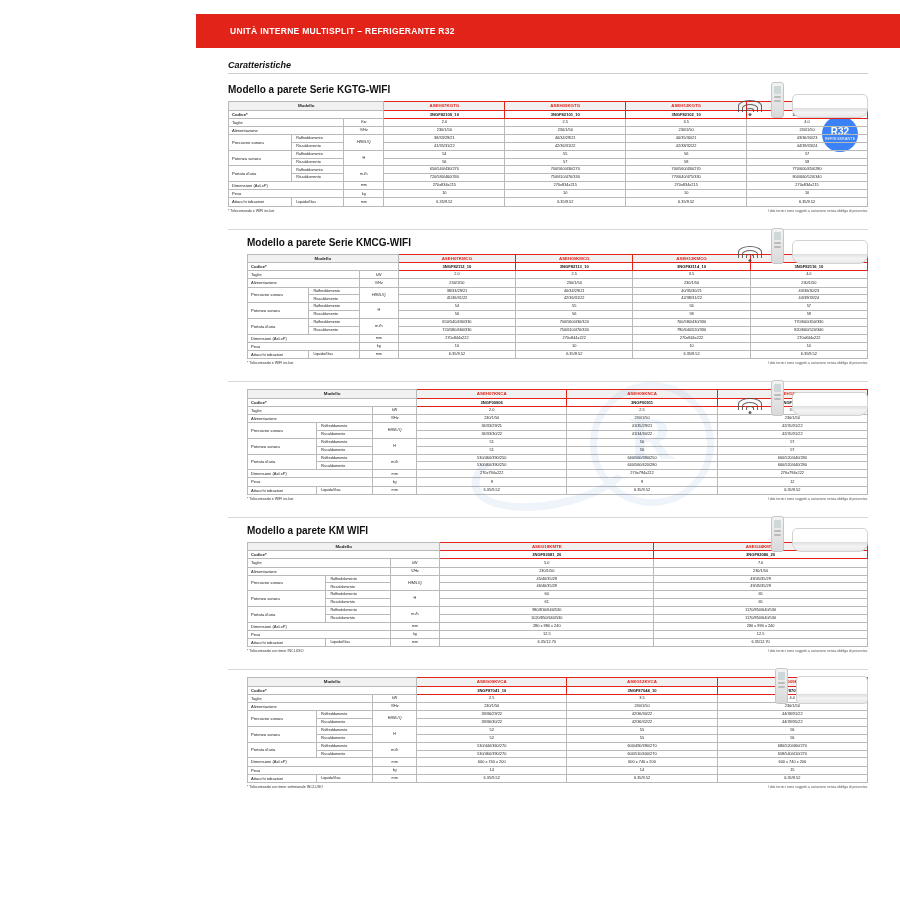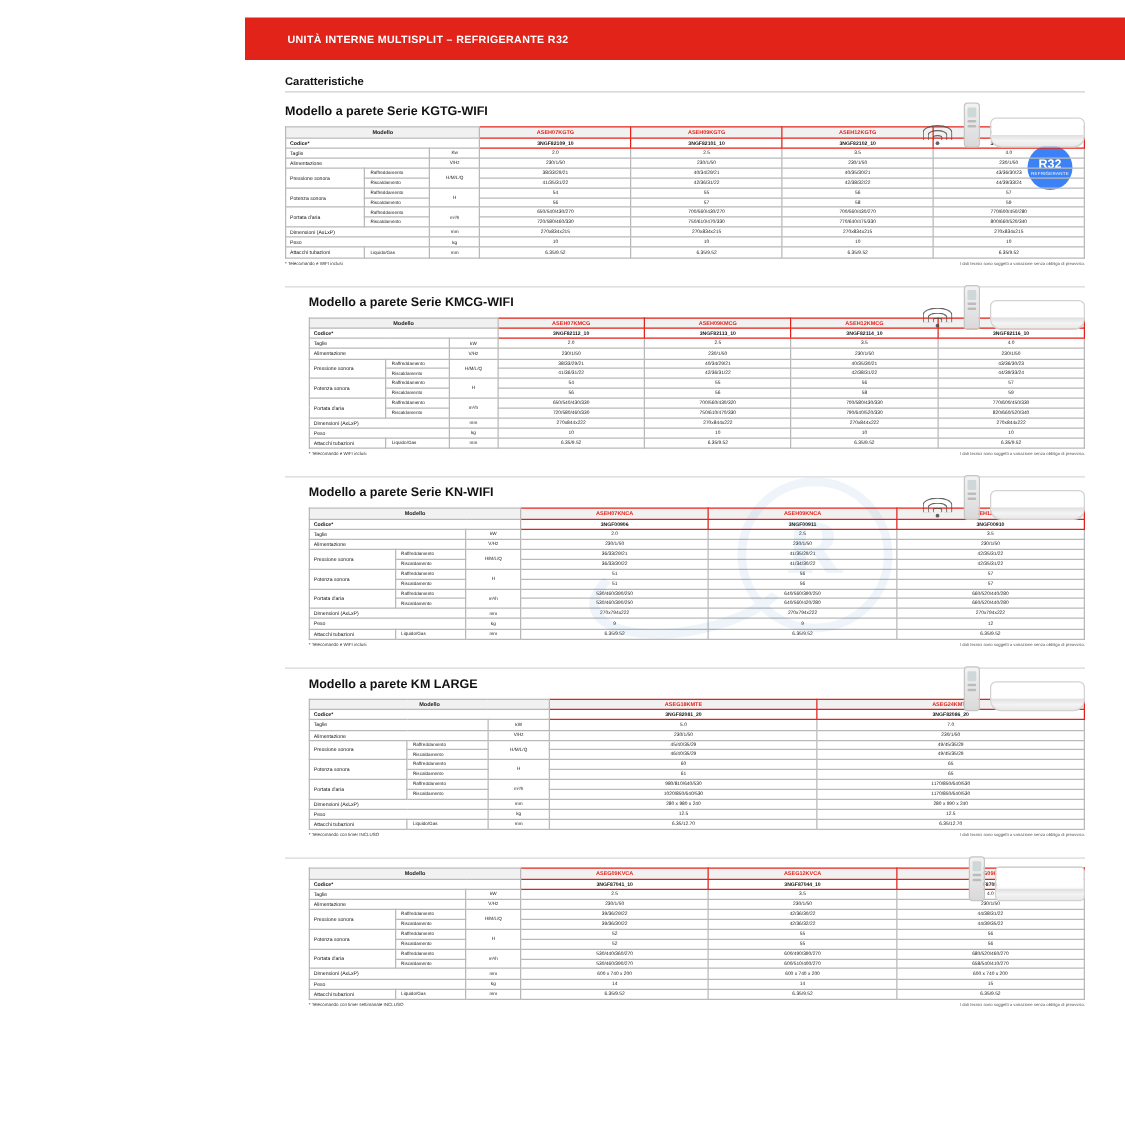--- a/index.html
+++ b/index.html
@@ -12,21 +12,21 @@
     position:relative;
   }
   .page{position:relative;width:900px;height:900px;}
   .header-bar{
     position:absolute;left:196px;top:14px;width:704px;height:34px;
     background:#e2231a;color:#fff;display:flex;align-items:center;
   }
   .header-bar .htxt{font-size:8.5px;font-weight:bold;letter-spacing:.3px;padding-left:34px;}
   .content{position:absolute;left:228px;top:60px;width:640px;}
   .sec-title{
-    font-size:9px;font-weight:bold;color:#111;
+    font-size:9px;font-weight:bold;font-style:italic;color:#111;
     border-bottom:1px solid #cfcfcf;padding-bottom:3px;margin-bottom:10px;
   }
   .r32{
     position:absolute;right:10px;top:56px;width:36px;height:36px;border-radius:50%;
     background:#3b82f6;color:#fff;display:flex;flex-direction:column;align-items:center;justify-content:center;
     font-size:10px;font-weight:bold;line-height:1;
   }
   .r32 .sub{font-size:3.6px;font-weight:normal;margin-top:1px;letter-spacing:.2px;}
   .block{margin-bottom:16px;position:relative;}
   .block-head{
@@ -354,21 +354,20 @@
                 <td>6.35/9.52</td>
               </tr>
             </tbody>
           </table>
           <div class="noterow">
             <div class="note">* Telecomando e WIFI inclusi</div>
             <div class="note-right">I dati tecnici sono soggetti a variazione senza obbligo di preavviso.</div>
           </div>
         </div>
         <div class="block block-topline">
-          <div class="block-head">Modello a parete Serie KN-WIFI</div>
           <div class="prodart">
             <div class="wifi-ic">
               <span class="a"></span>
               <span class="b"></span>
               <span class="c"></span>
               <span class="dot"></span>
             </div>
             <div class="remote">
               <div class="scr"></div>
               <div class="b1"></div>
@@ -477,21 +476,21 @@
                 <td>6.35/9.52</td>
               </tr>
             </tbody>
           </table>
           <div class="noterow">
             <div class="note">* Telecomando e WIFI inclusi</div>
             <div class="note-right">I dati tecnici sono soggetti a variazione senza obbligo di preavviso.</div>
           </div>
         </div>
         <div class="block block-topline">
-          <div class="block-head">Modello a parete KM LARGE</div>
+          <div class="block-head">Modello a parete KM WIFI</div>
           <div class="prodart">
             <div class="remote">
               <div class="scr"></div>
               <div class="b1"></div>
               <div class="b1"></div>
             </div>
             <div class="unit"></div>
           </div>
           <table class="tbl">
             <colgroup>

